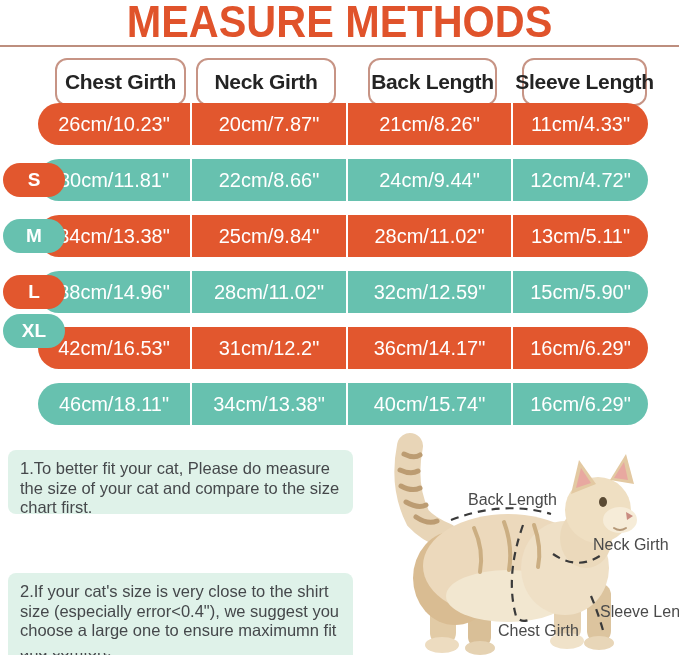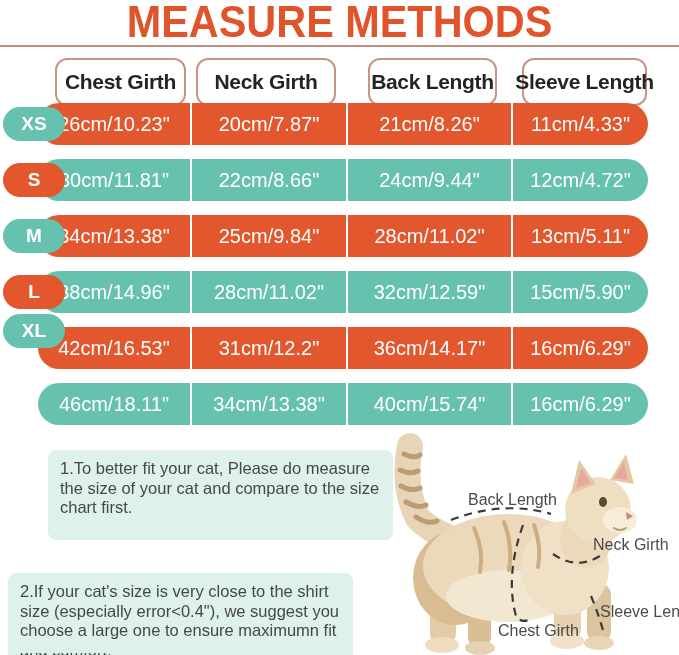--- a/index.html
+++ b/index.html
@@ -32,21 +32,21 @@
 
   .badge{position:absolute;width:62px;height:34px;border-radius:17px;z-index:3;
          display:flex;align-items:center;justify-content:center;color:#fff;
          font-size:19px;font-weight:700;letter-spacing:0px;}
   .badge-teal{background:#67C1AF;}
   .badge-orange{background:#E2572E;}
 
   
   .note{position:absolute;left:8px;width:345px;background:#DFF2E9;border-radius:8px;
         box-sizing:border-box;padding:9px 12px;color:#45484B;font-size:16.5px;line-height:19.5px;}
-  .note1{top:450px;height:90px;margin-left:40px;}
+  .note1{top:450px;height:64px;}
   .note2{top:573px;height:104px;}
   .note-sliver{position:absolute;left:8px;top:640px;width:345px;height:13px;
         background:#DFF2E9;border-radius:8px 8px 0 0;}
 
   
   .cat-wrap{position:absolute;left:358px;top:428px;width:321px;height:227px;}
 </style>
 </head>
 <body>
 
@@ -67,21 +67,20 @@
   <div class="th th4">
     <span>Sleeve Length</span>
   </div>
 
   <div class="row row-orange" style="top:103px">
     <div class="cell sep">26cm/10.23"</div>
     <div class="cell sep">20cm/7.87"</div>
     <div class="cell sep">21cm/8.26"</div>
     <div class="cell">11cm/4.33"</div>
   </div>
-  <div class="badge badge-teal" style="left:3px;top:107px">XS</div>
 
   <div class="row row-teal" style="top:159px">
     <div class="cell sep">30cm/11.81"</div>
     <div class="cell sep">22cm/8.66"</div>
     <div class="cell sep">24cm/9.44"</div>
     <div class="cell">12cm/4.72"</div>
   </div>
   <div class="badge badge-orange" style="left:3px;top:163px">S</div>
 
   <div class="row row-orange" style="top:215px">

